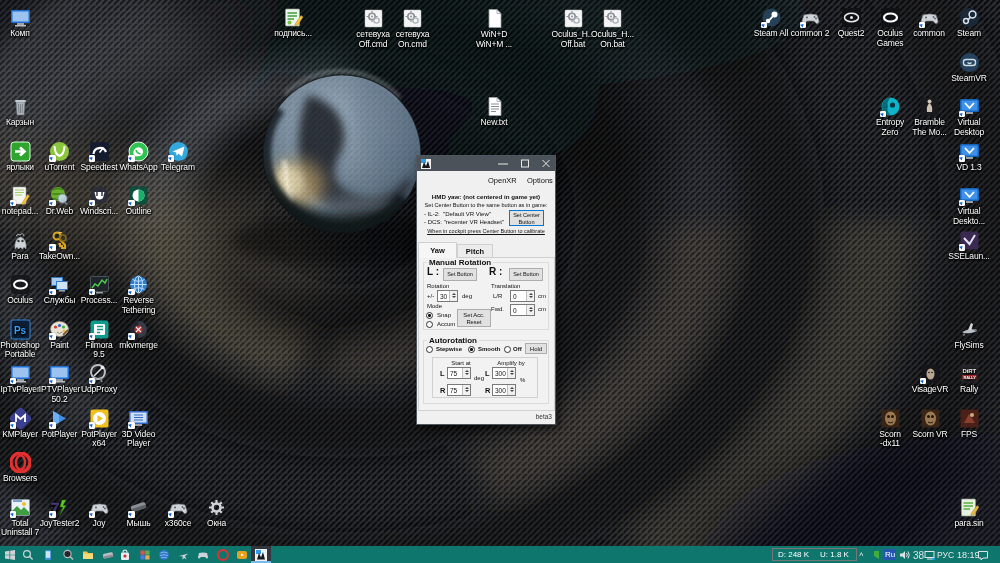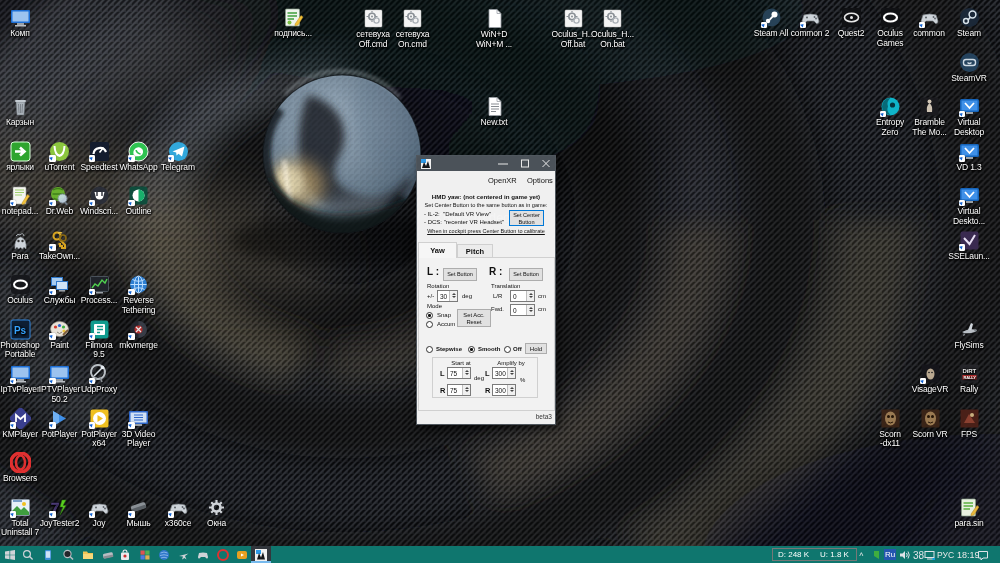--- a/index.html
+++ b/index.html
@@ -645,20 +645,23 @@
   <div class="lbl" style="left:110px;top:19.5px;font-size:7.5px;">Options</div>
   <div class="lbl" style="left:0;top:36.5px;width:138px;text-align:center;font-size:6.2px;font-weight:bold;">HMD yaw: (not centered in game yet)</div>
   <div class="lbl" style="left:0;top:46px;width:138px;text-align:center;font-size:5.6px;">Set Center Button to the same button as in game:</div>
   <div class="lbl" style="left:7px;top:54.5px;font-size:6px;">- IL-2:&nbsp; "Default VR View"</div>
   <div class="lbl" style="left:7px;top:63px;font-size:6px;">- DCS: "recenter VR Headset"</div>
   <div class="btn" style="left:92px;top:54px;width:35px;height:16px;border:1.5px solid #0078d7;font-size:5.6px;line-height:6.5px;padding-top:1px;">Set Center<br>Button</div>
   <div class="lbl" style="left:0;top:72px;width:138px;text-align:center;font-size:5.5px;text-decoration:underline;">When in cockpit press Center Button to calibrate</div>
   <div style="position:absolute;left:0.5px;top:101px;width:137px;height:154px;border:1px solid #d0d0d0;background:#f2f2f2;"></div>
   <div style="position:absolute;left:1px;top:86px;width:39px;height:16px;background:#f6f6f6;border:1px solid #d0d0d0;border-bottom:none;font-size:7.5px;font-weight:bold;color:#111;text-align:center;padding-top:3px;">Yaw</div>
   <div style="position:absolute;left:40px;top:88px;width:36px;height:13px;background:#ececec;border:1px solid #d0d0d0;border-bottom:none;font-size:7.5px;font-weight:bold;color:#111;text-align:center;padding-top:2px;">Pitch</div>
+  <div class="grp" style="left:6px;top:106px;width:126px;height:68px;">
+      <div class="gt" style="font-size:8px;">Manual Rotation</div>
+    </div>
   <div class="lbl" style="left:10px;top:110px;font-size:10px;font-weight:bold;">L :</div>
   <div class="btn" style="left:26px;top:112px;width:34px;height:13px;font-size:5.5px;line-height:11px;">Set Button</div>
   <div class="lbl" style="left:72px;top:110px;font-size:10px;font-weight:bold;">R :</div>
   <div class="btn" style="left:92px;top:112px;width:34px;height:13px;font-size:5.5px;line-height:11px;">Set Button</div>
   <div class="lbl" style="left:10px;top:127px;font-size:6px;">Rotation</div>
   <div class="lbl" style="left:74px;top:127px;font-size:6px;">Translation</div>
   <div class="lbl" style="left:10px;top:137px;font-size:6px;">+/-</div>
   <div class="spin" style="left:20px;top:133.5px;width:21px;height:12px;">
       <div class="v">30</div>
       <div class="ud">
@@ -684,20 +687,23 @@
         <i class="up"></i>
         <i class="dn"></i>
       </div>
     </div>
   <div class="lbl" style="left:121px;top:150px;font-size:6px;">cm</div>
   <div class="rad on" style="left:9px;top:156px;"></div>
   <div class="lbl" style="left:20px;top:156px;font-size:6px;">Snap</div>
   <div class="rad" style="left:9px;top:165px;"></div>
   <div class="lbl" style="left:20px;top:165px;font-size:6px;">Accum</div>
   <div class="btn" style="left:40px;top:153px;width:34px;height:18px;font-size:5.8px;line-height:7px;padding-top:2px;">Set Acc.<br>Reset</div>
+  <div class="grp" style="left:6px;top:184px;width:126px;height:64px;">
+      <div class="gt" style="font-size:8px;">Autorotation</div>
+    </div>
   <div class="rad" style="left:9px;top:190px;"></div>
   <div class="lbl" style="left:19px;top:190px;font-size:6px;font-weight:bold;">Stepwise</div>
   <div class="rad on" style="left:51px;top:190px;"></div>
   <div class="lbl" style="left:61px;top:190px;font-size:6px;font-weight:bold;">Smooth</div>
   <div class="rad" style="left:87px;top:190px;"></div>
   <div class="lbl" style="left:96px;top:190px;font-size:6px;font-weight:bold;">Off</div>
   <div class="btn" style="left:108px;top:186.5px;width:22px;height:11px;font-size:6px;line-height:10px;">Hold</div>
   <div style="position:absolute;left:15px;top:201px;width:106px;height:41px;border:1px solid #d0d0d0;"></div>
   <div class="lbl" style="left:24px;top:203.5px;width:40px;text-align:center;font-size:6px;">Start at</div>
   <div class="lbl" style="left:72px;top:203.5px;width:44px;text-align:center;font-size:6px;">Amplify by</div>

